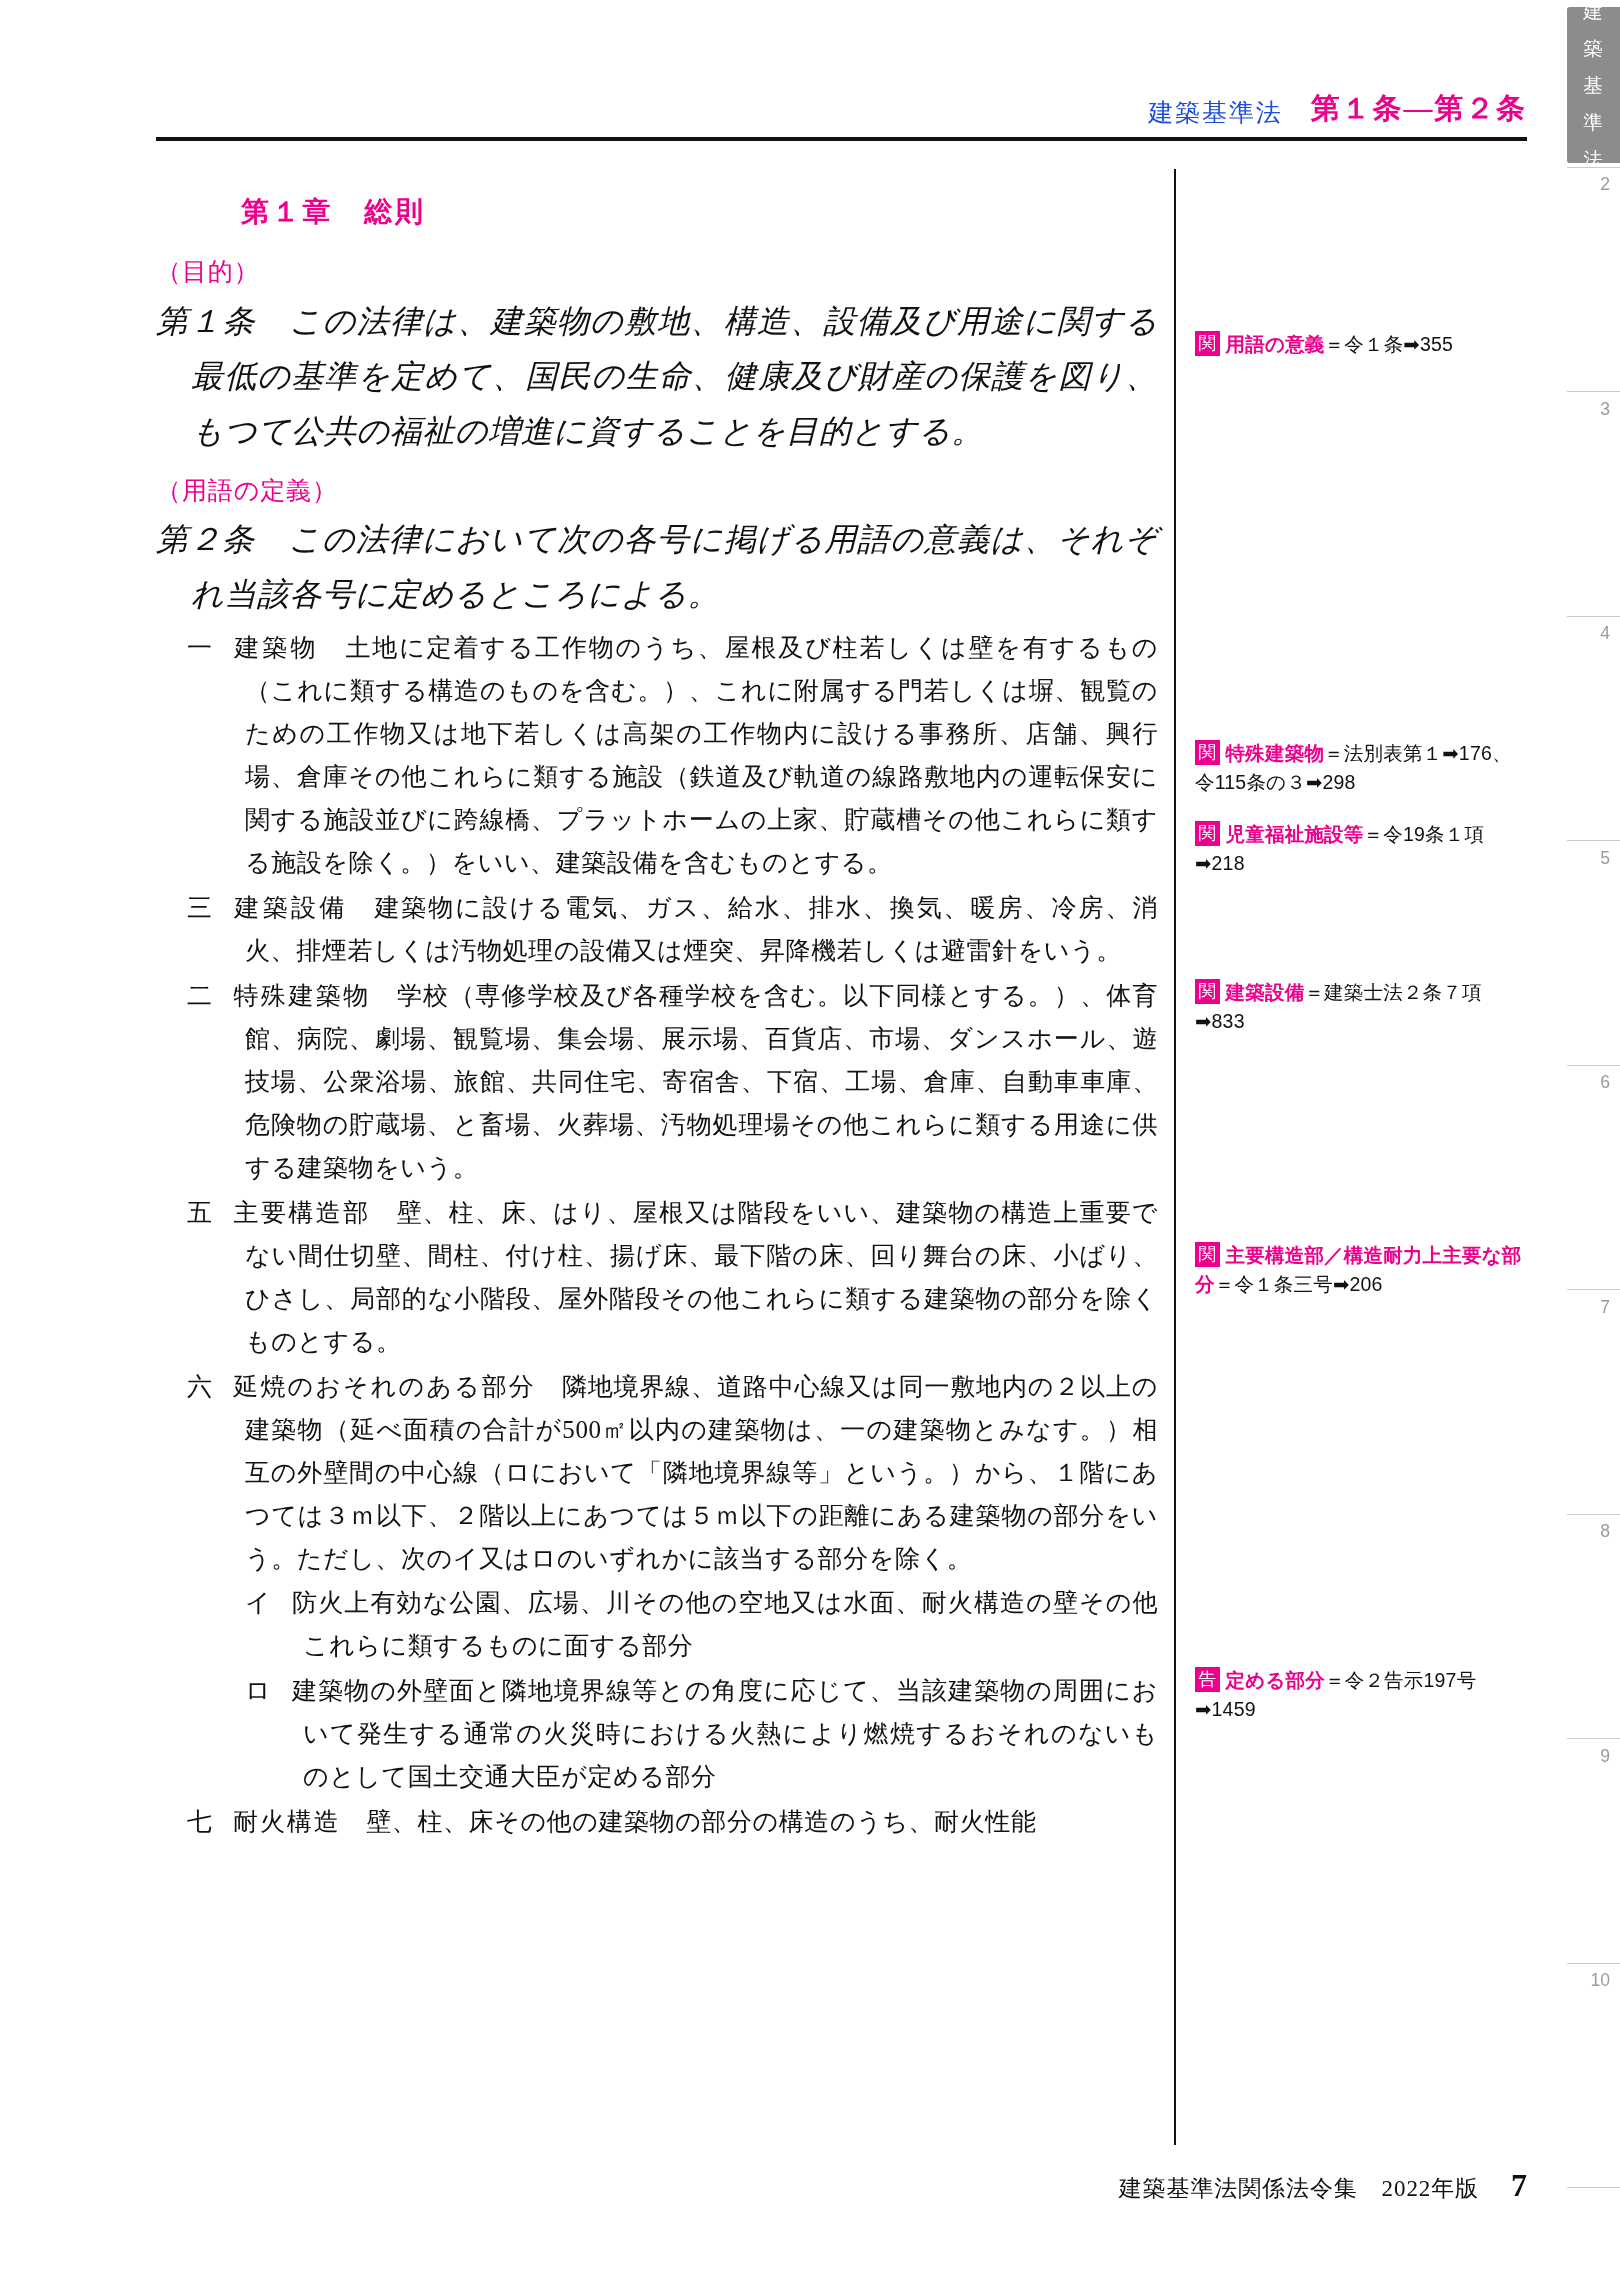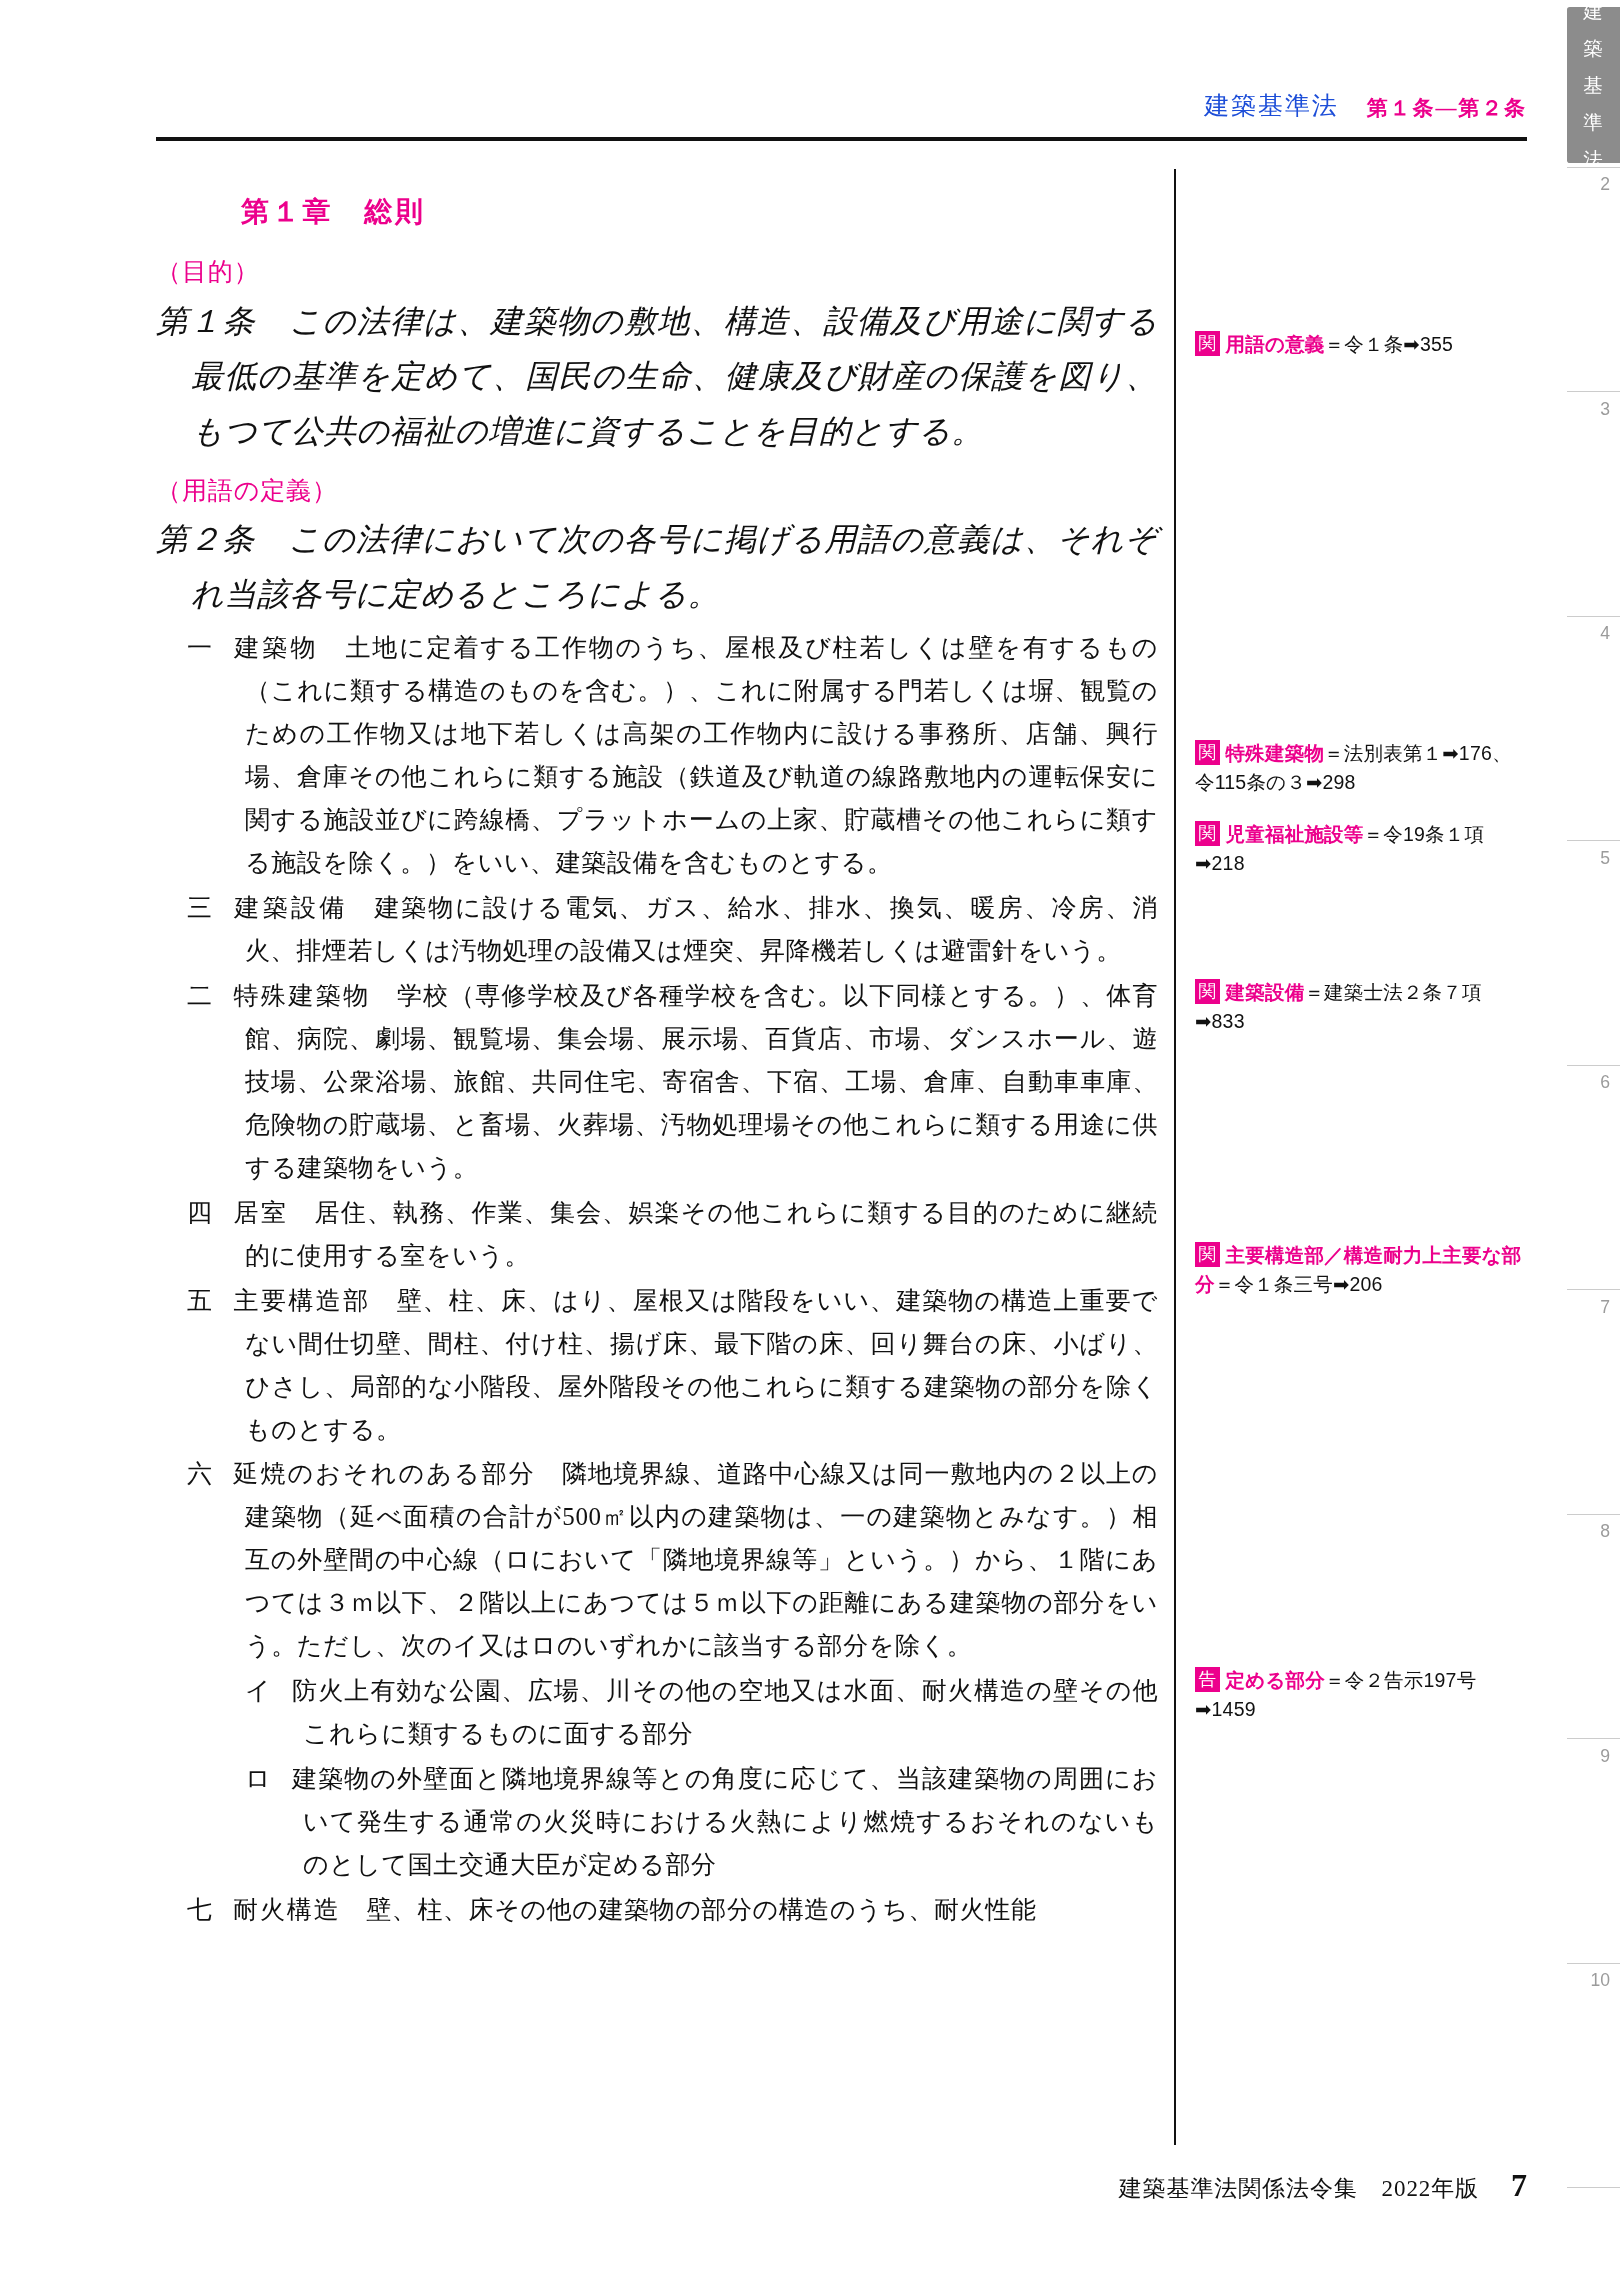--- a/index.html
+++ b/index.html
@@ -23,21 +23,21 @@
   .header {
     position: absolute;
     left: 156px; top: 89px; width: 1371px;
     display: flex; align-items: flex-end; justify-content: flex-end;
     gap: 28px;
   }
   .header-lawname {
     font-size: 25px; letter-spacing: 1.9px; color: #1d4ed8;
   }
   .header-arts {
-    font-size: 21px; font-weight: bold; color: #ec008c; letter-spacing: 1.9px; font-family: Liberation Serif, serif;
+    font-size: 29px; font-weight: bold; color: #ec008c; letter-spacing: 1.9px; font-family: Liberation Serif, serif;
   }
   .header-rule {
     position: absolute;
     left: 156px; top: 137px; width: 1371px; height: 3.7px;
     background: #111111;
   }
 
   
   .thumb {
     position: absolute;
@@ -230,23 +230,20 @@
     </p>
 
     <p class="item">
       <span class="num-marker">三</span><span class="term">建築設備</span>　<span>建築物に設ける電気、ガス、給水、排水、換気、暖房、冷房、消火、排煙若しくは汚物処理の設備又は煙突、昇降機若しくは避雷針をいう。</span>
     </p>
 
     <p class="item">
       <span class="num-marker">二</span><span class="term">特殊建築物</span>　<span>学校（専修学校及び各種学校を含む。以下同様とする。）、体育館、病院、劇場、観覧場、集会場、展示場、百貨店、市場、ダンスホール、遊技場、公衆浴場、旅館、共同住宅、寄宿舎、下宿、工場、倉庫、自動車車庫、危険物の貯蔵場、と畜場、火葬場、汚物処理場その他これらに類する用途に供する建築物をいう。</span>
     </p>
 
-    <p class="item">
-      <span class="num-marker">四</span><span class="term">居室</span>　<span>居住、執務、作業、集会、娯楽その他これらに類する目的のために継続的に使用する室をいう。</span>
-    </p>
 
     <p class="item">
       <span class="num-marker">五</span><span class="term">主要構造部</span>　<span>壁、柱、床、はり、屋根又は階段をいい、建築物の構造上重要でない間仕切壁、間柱、付け柱、揚げ床、最下階の床、回り舞台の床、小ばり、ひさし、局部的な小階段、屋外階段その他これらに類する建築物の部分を除くものとする。</span>
     </p>
 
     <p class="item">
       <span class="num-marker">六</span><span class="term">延焼のおそれのある部分</span>　<span>隣地境界線、道路中心線又は同一敷地内の２以上の建築物（延べ面積の合計が500㎡以内の建築物は、一の建築物とみなす。）相互の外壁間の中心線（ロにおいて「隣地境界線等」という。）から、１階にあつては３ｍ以下、２階以上にあつては５ｍ以下の距離にある建築物の部分をいう。ただし、次のイ又はロのいずれかに該当する部分を除く。</span>
     </p>
 
     <p class="subitem">

